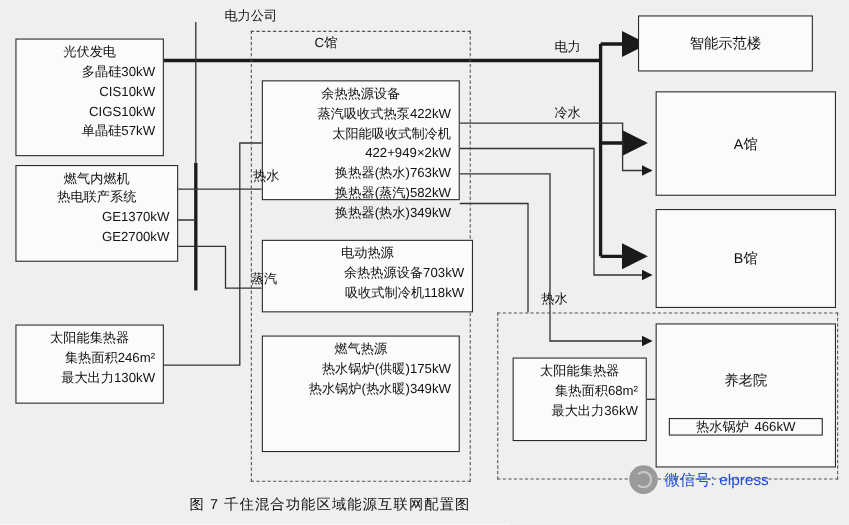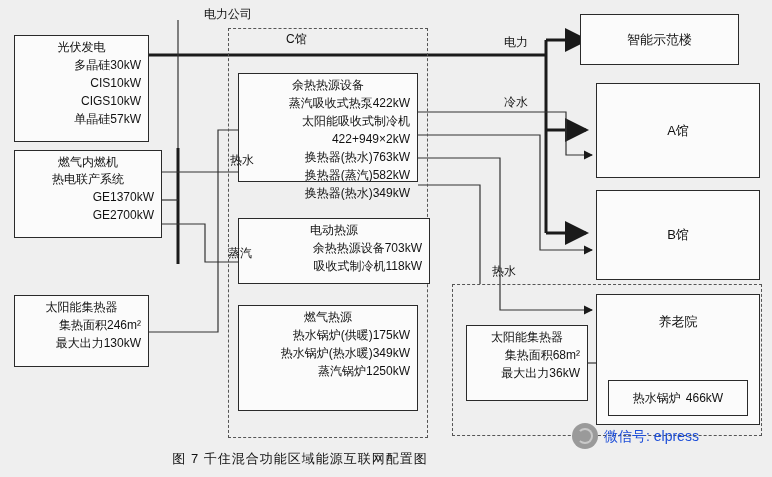--- a/index.html
+++ b/index.html
@@ -156,24 +156,20 @@
   <div class="box" style="left:238px;top:305px;width:180px;height:106px">
     <div class="box-title">燃气热源</div>
     <div class="row">
         <span class="rn">热水锅炉(供暖)</span>
         <span class="rv">175kW</span>
       </div>
     <div class="row">
         <span class="rn">热水锅炉(热水暖)</span>
         <span class="rv">349kW</span>
       </div>
-    <div class="row">
-        <span class="rn">蒸汽锅炉</span>
-        <span class="rv">1250kW</span>
-      </div>
   </div>
 
   <div class="box center" style="left:580px;top:14px;width:159px;height:51px">
     <span>智能示范楼</span>
   </div>
   <div class="box center" style="left:596px;top:83px;width:164px;height:95px">
     <span>A馆</span>
   </div>
   <div class="box center" style="left:596px;top:190px;width:164px;height:90px">
     <span>B馆</span>
@@ -184,23 +180,23 @@
     <div class="row">
         <span class="rn">集热面积</span>
         <span class="rv">68m²</span>
       </div>
     <div class="row">
         <span class="rn">最大出力</span>
         <span class="rv">36kW</span>
       </div>
   </div>
 
-  <div class="box" style="left:596px;top:294px;width:164px;height:131px;text-align:center;padding-top:18px;font-size:13px">
+  <div class="box" style="left:596px;top:294px;width:164px;height:131px;text-align:center;padding-top:42px;font-size:13px">
     <span>养老院</span>
-    <div class="box boiler" style="left:11px;top:85px;width:140px;height:36px">
+    <div class="box boiler" style="left:11px;top:85px;width:140px;height:16px">
       <span>热水锅炉</span>
       <span>466kW</span>
     </div>
   </div>
 
   <div class="caption">图 7 千住混合功能区域能源互联网配置图</div>
   <div class="wm-logo"></div>
   <div class="wm-text">微信号: elpress</div>
 
 </div>

